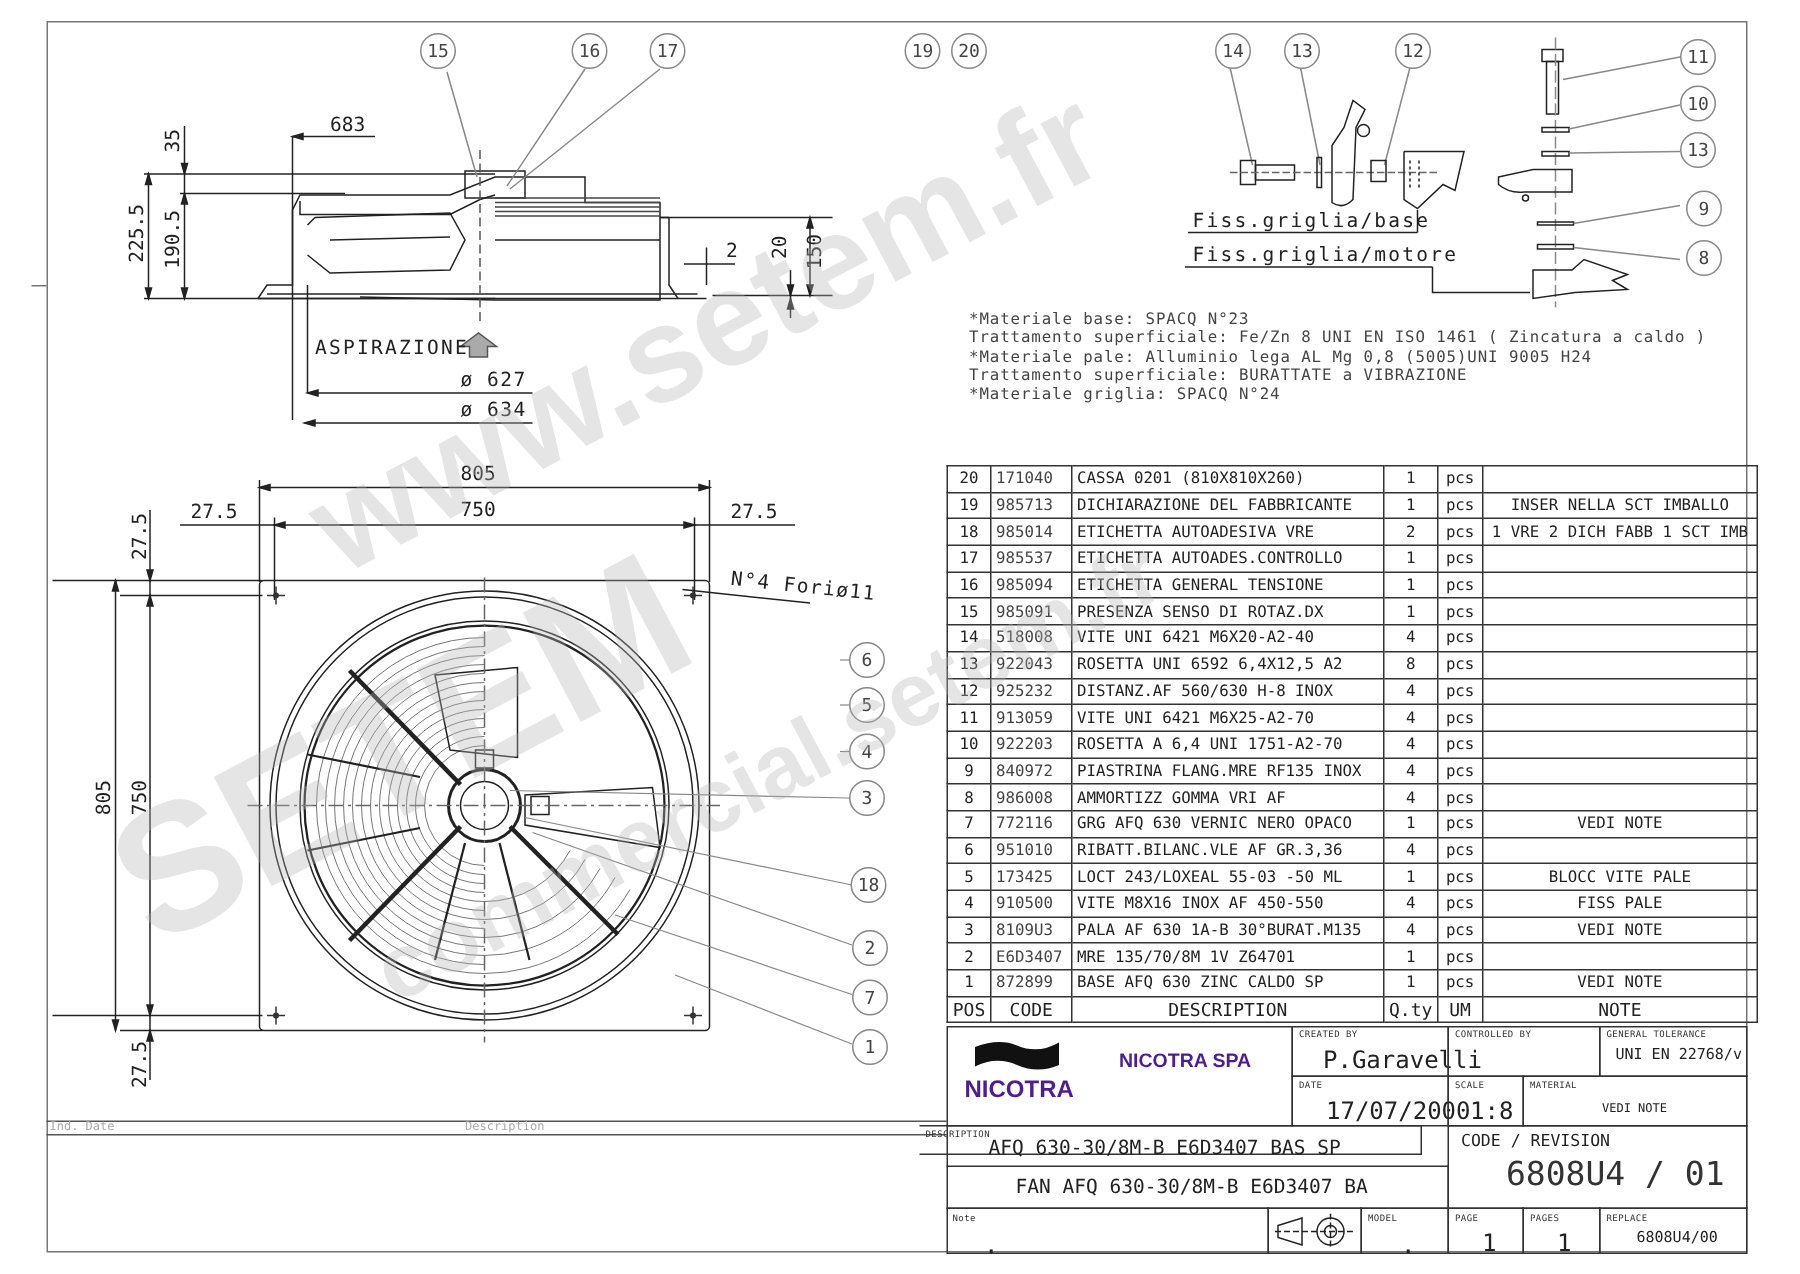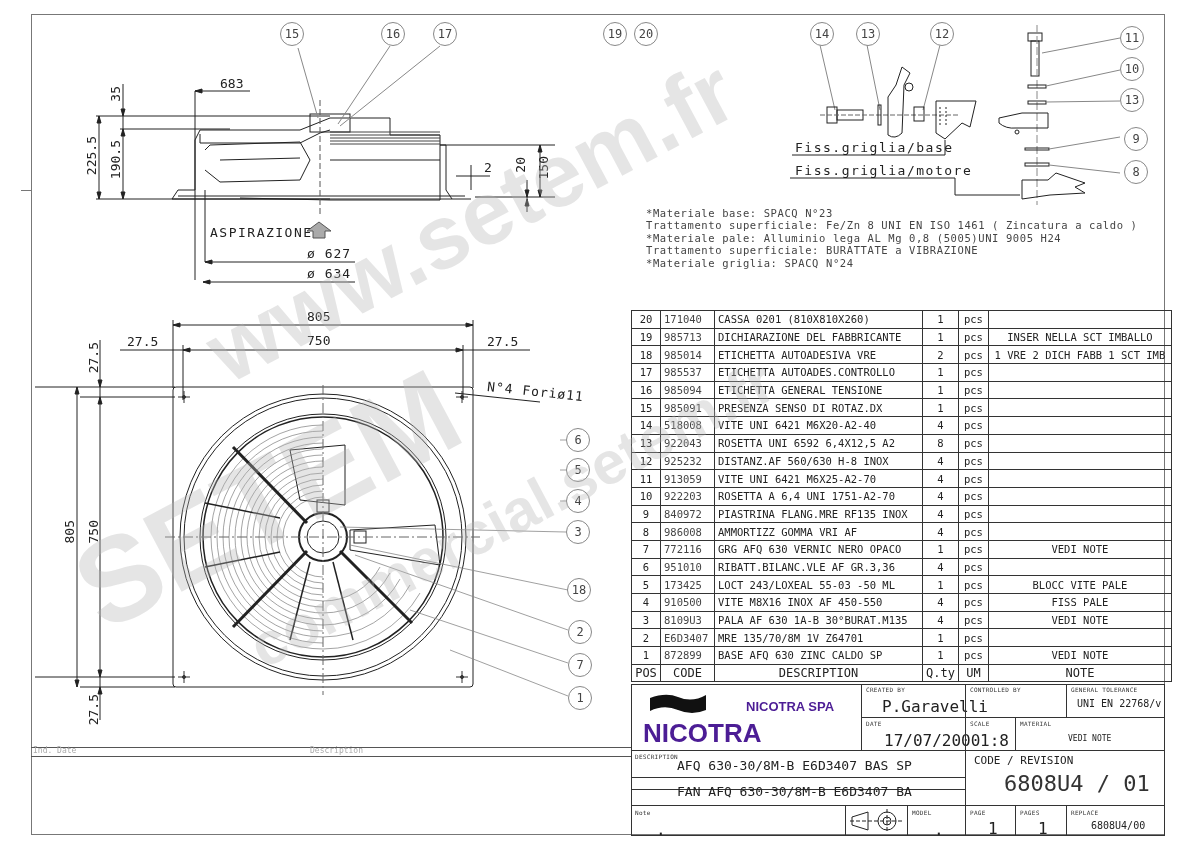--- a/index.html
+++ b/index.html
@@ -494,21 +494,21 @@
       </tr>
     </tbody>
 </table>
 
 <div class="tb" style="left:631px;top:684px;width:534px;height:152px"></div>
 
 <div class="tb" style="left:631px;top:684px;width:231px;height:67px;border-top:none;border-left:none">
   <svg class="abs" style="left:17px;top:8px" width="60" height="24">
     <path d="M2,6 Q18,0 30,5 Q44,11 58,3 L58,18 Q44,24 30,18 Q16,12 2,19 Z" fill="#111"></path>
   </svg>
-  <div class="txt brand" style="left:12px;top:34px;font-size:26px">NICOTRA</div>
+  <div class="txt brand" style="left:12px;top:34px;font-size:16px">NICOTRA</div>
   <div class="txt brand" style="left:115px;top:15px;font-size:13px">NICOTRA SPA</div>
 </div>
 
 <div class="tb" style="left:861px;top:684px;width:105px;height:34px;border-top:none">
   <div class="tb-label" style="left:4px;top:2px">CREATED BY</div>
   <div class="tb-val" style="left:20px;top:13px">P.Garavelli</div>
 </div>
 <div class="tb" style="left:861px;top:717px;width:105px;height:34px">
   <div class="tb-label" style="left:4px;top:2px">DATE</div>
   <div class="tb-val" style="left:22px;top:13px">17/07/2000</div>
@@ -525,21 +525,21 @@
 
 <div class="tb" style="left:965px;top:717px;width:51px;height:34px">
   <div class="tb-label" style="left:4px;top:2px">SCALE</div>
   <div class="tb-val" style="left:14px;top:13px">1:8</div>
 </div>
 <div class="tb" style="left:1015px;top:717px;width:150px;height:34px;border-right:none">
   <div class="tb-label" style="left:4px;top:2px">MATERIAL</div>
   <div class="tb-val" style="left:52px;top:16px;font-size:8px">VEDI NOTE</div>
 </div>
 
-<div class="tb" style="left:631px;top:750px;width:335px;height:40px;border-left:none">
+<div class="tb" style="left:613px;top:750px;width:335px;height:20px;border-left:none">
   <div class="tb-label" style="left:4px;top:2px">DESCRIPTION</div>
   <div class="tb-val" style="left:46px;top:7px;font-size:13px">AFQ 630-30/8M-B E6D3407 BAS SP</div>
 </div>
 <div class="tb" style="left:631px;top:777px;width:335px;height:29px;border-left:none">
   <div class="tb-val" style="left:46px;top:6px;font-size:13px">FAN AFQ 630-30/8M-B E6D3407 BA</div>
 </div>
 
 <div class="tb" style="left:965px;top:750px;width:200px;height:56px;border-right:none">
   <div class="tb-val" style="left:8px;top:3px;font-size:11px">CODE / REVISION</div>
   <div class="tb-val" style="left:38px;top:20px;font-size:22px;color:#333">6808U4 / 01</div>

